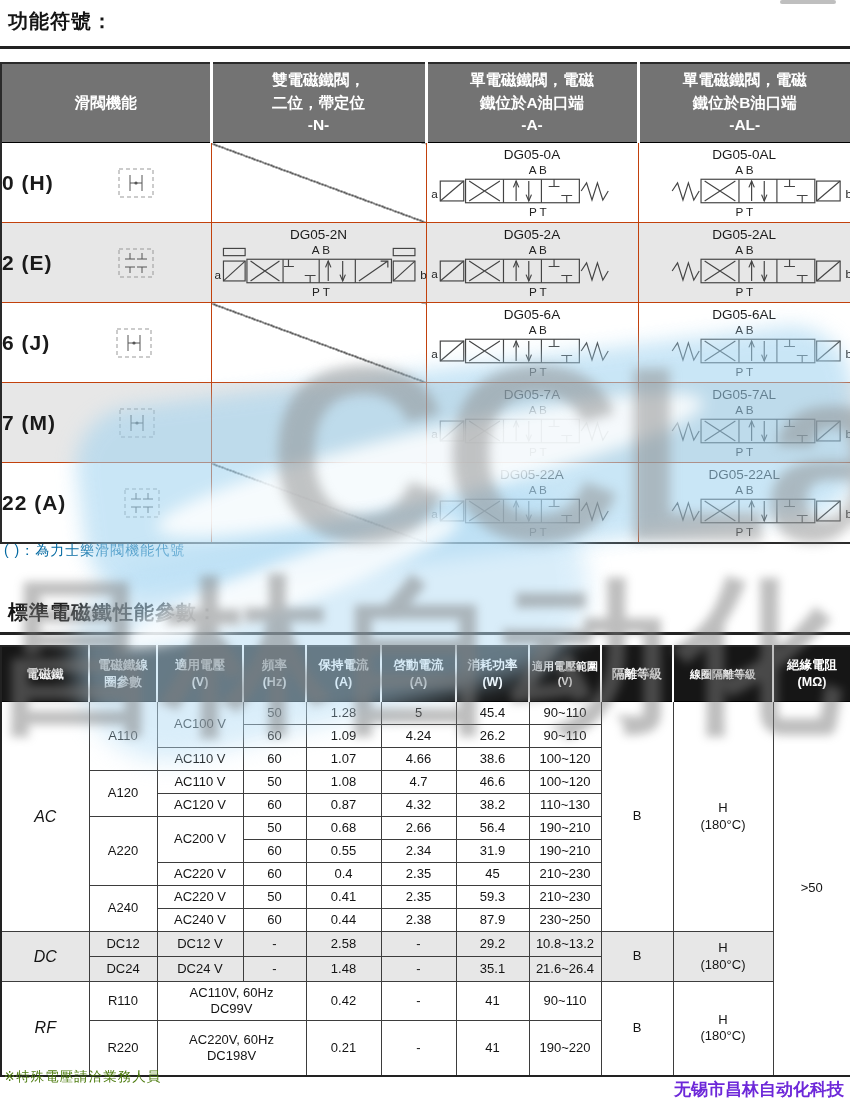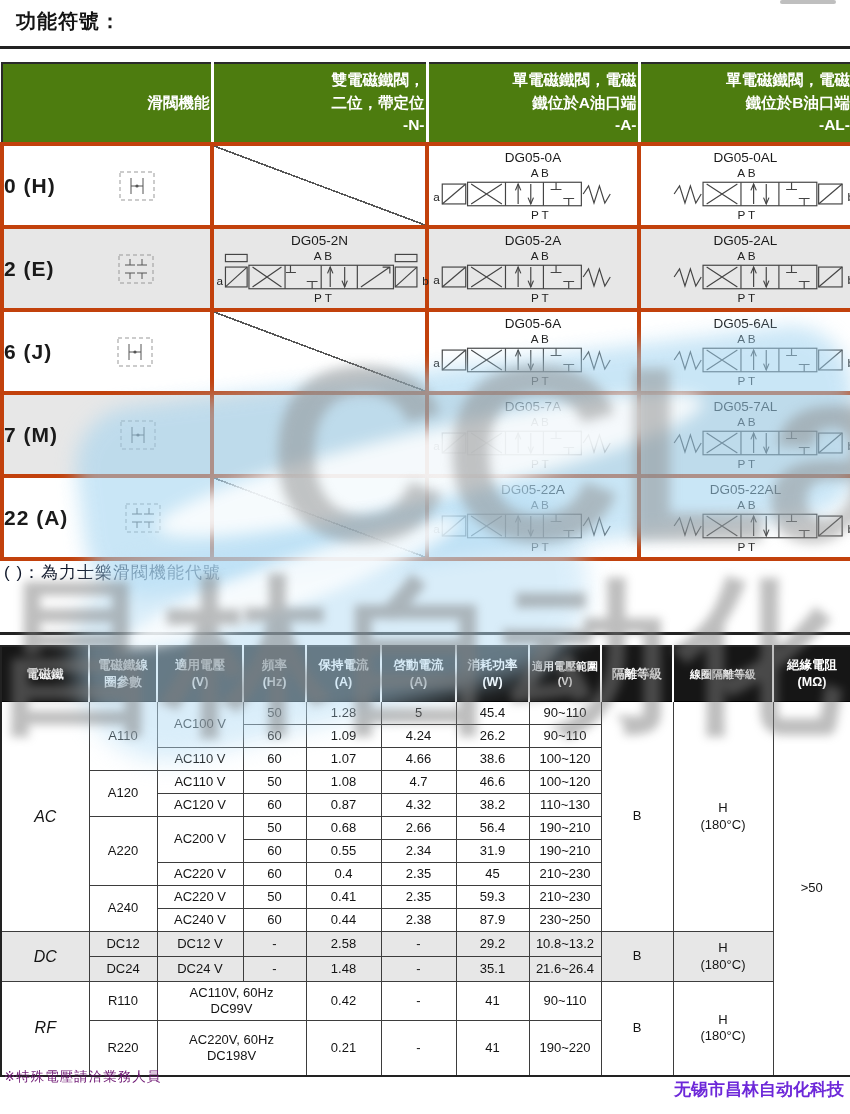--- a/index.html
+++ b/index.html
@@ -1,45 +1,45 @@
 <!DOCTYPE html>
 <html><head>
 <meta charset="utf-8">
 <style>
   html,body{margin:0;padding:0;background:#fff;}
   #page{position:relative;width:850px;height:1114px;background:#fff;overflow:hidden;
         font-family:"Liberation Sans","DejaVu Sans",sans-serif;color:#111;}
-  .sec-title{position:absolute;left:16px;font-size:20px;font-weight:bold;color:#151515;letter-spacing:1px;}
+  .sec-title{position:absolute;left:8px;font-size:20px;font-weight:bold;color:#151515;letter-spacing:1px;}
   .bar{position:absolute;left:0;width:850px;background:#222;}
   
   #t1{position:absolute;top:62px;left:0;width:850px;border-collapse:collapse;table-layout:fixed;border:2px solid #2a2a2a;}
-  #t1 thead th{background:#4d7c0f;color:#fff;font-size:15.5px;font-weight:bold;height:76px;
-               border-left:3px solid #fff;border-bottom:1px solid #000;white-space:pre-line;line-height:1.45;text-align:right;}
+  #t1 thead th{background:#737373;color:#fff;font-size:15.5px;font-weight:bold;height:76px;
+               border-left:3px solid #fff;border-bottom:1px solid #000;white-space:pre-line;line-height:1.45;text-align:center;}
   #t1 thead th:first-child{border-left:none;}
-  #t1 tbody td{border:4px solid #c2410c;height:79px;text-align:center;vertical-align:middle;padding:0;}
+  #t1 tbody td{border:1px solid #c2410c;height:79px;text-align:center;vertical-align:middle;padding:0;}
   #t1 tbody tr.sh td{background:#e7e7e7;}
   .code-wrap{display:flex;align-items:center;justify-content:center;gap:8px;}
   .code{font-size:21px;font-weight:bold;color:#1a1a1a;letter-spacing:1px;}
   .model{font-size:13.5px;color:#1a1a1a;margin:2px 0 0 0;line-height:1.1;}
   .diag{background-image:linear-gradient(to top right,transparent calc(50% - 0.8px),#555 calc(50% - 0.8px),#555 calc(50% + 0.8px),transparent calc(50% + 0.8px));}
   #t1 tbody tr.sh td.diag{background-color:#e7e7e7;}
   .valve-svg{display:block;margin:0 auto;}
   
   #t2{position:absolute;top:645px;left:0;width:850px;border-collapse:collapse;table-layout:fixed;border:2px solid #222;}
   #t2 thead th{background:#161616;color:#fff;font-size:12.5px;font-weight:bold;height:54px;
                border-left:2px solid #fff;border-bottom:1px solid #000;white-space:pre-line;line-height:1.35;text-align:center;padding:0 1px;}
   #t2 thead th:first-child{border-left:none;}
   #t2 thead th.small{font-size:11px;}
   #t2 td{border:1px solid #3d3d3d;text-align:center;vertical-align:middle;font-size:13px;color:#141414;
          white-space:pre-line;line-height:1.25;padding:0 1px;}
   #t2 td.grp{font-size:16px;font-style:italic;}
   #t2 td.sh{background:#e7e7e7;}
   
-  .note1{position:absolute;top:561px;left:4px;font-size:17px;color:#0f172a;letter-spacing:1px;}
-  .note2{position:absolute;top:1068px;left:4px;font-size:13.5px;color:#701a75;letter-spacing:1px;}
+  .note1{position:absolute;top:542px;left:4px;font-size:14px;color:#0369a1;letter-spacing:1px;}
+  .note2{position:absolute;top:1068px;left:4px;font-size:13.5px;color:#4d7c0f;letter-spacing:1px;}
   .company{position:absolute;top:1078px;right:6px;font-size:17px;font-weight:bold;color:#6d28d9;}
   .frag{position:absolute;top:0;right:14px;width:56px;height:4px;background:#8a8a8a;opacity:.55;border-radius:2px;}
   
   #wm{position:absolute;inset:0;pointer-events:none;z-index:6;}
   .wm-blue1{position:absolute;left:78px;top:366px;width:780px;height:190px;background:#9ed2f0;opacity:.55;
             transform:rotate(-7deg);border-radius:60px;filter:blur(10px);}
   .wm-blue2{position:absolute;left:70px;top:520px;width:520px;height:200px;background:#b5ddf5;opacity:.5;
             transform:rotate(-14deg);border-radius:90px;filter:blur(12px);}
   .wm-white{position:absolute;left:150px;top:430px;width:560px;height:70px;background:#fff;opacity:.85;
             transform:rotate(-13deg);border-radius:50%;filter:blur(8px);}
@@ -350,20 +350,21 @@
                 <text x="116" y="59" text-anchor="middle" font-size="13" fill="#222" stroke="none" font-family="Liberation Sans,sans-serif">P  T</text>
               </g>
             </svg>
           </td>
         </tr>
       </tbody>
   </table>
 
   <div class="note1">( )：為力士樂滑閥機能代號</div>
 
+  <div class="sec-title" style="top:599px;">標準電磁鐵性能參數：</div>
   <div class="bar" style="top:632px;height:2.5px;"></div>
 
   <table id="t2">
     <colgroup>
       <col style="width:88px">
         <col style="width:68px">
         <col style="width:86px">
         <col style="width:63px">
       <col style="width:75px">
         <col style="width:75px">

